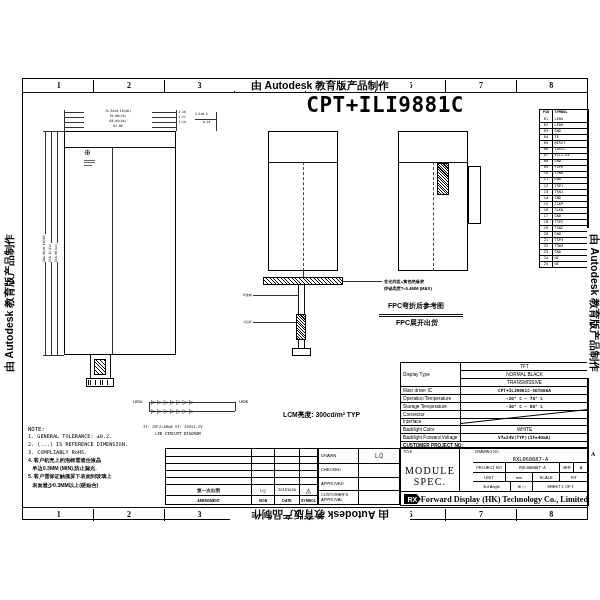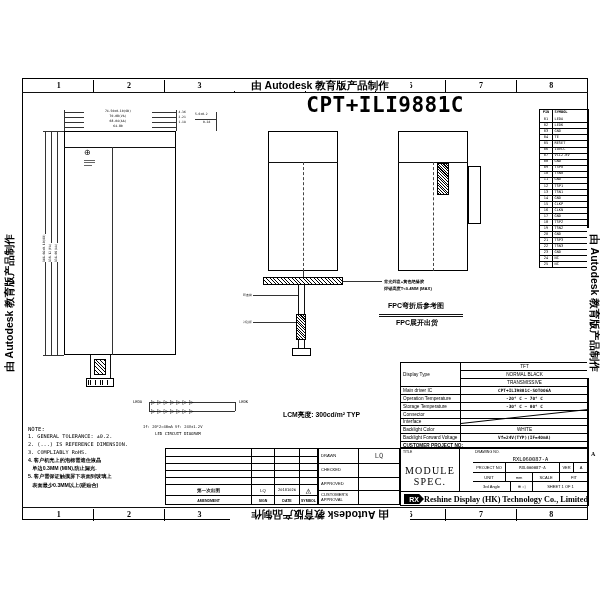--- a/index.html
+++ b/index.html
@@ -495,17 +495,17 @@
         <div class="tbcell" style="flex:1">FIT</div>
       </div>
       <div class="tbrow" style="height:9px;border-bottom:none">
         <div class="tbcell brd" style="width:38px">3rd Angle</div>
         <div class="tbcell brd" style="width:22px">⊕ ◁</div>
         <div class="tbcell" style="flex:1">SHEET 1 OF 1</div>
       </div>
     </div>
     <div id="tb-company">
       <div id="rx-logo">RX</div>
-      <div id="company-name">Reshine Display (HK) Technology Co., Limited</div>
+      <div id="company-name">Forward Display (HK) Technology Co., Limited</div>
     </div>
   </div>
 
 </div>
 
 </body></html>

